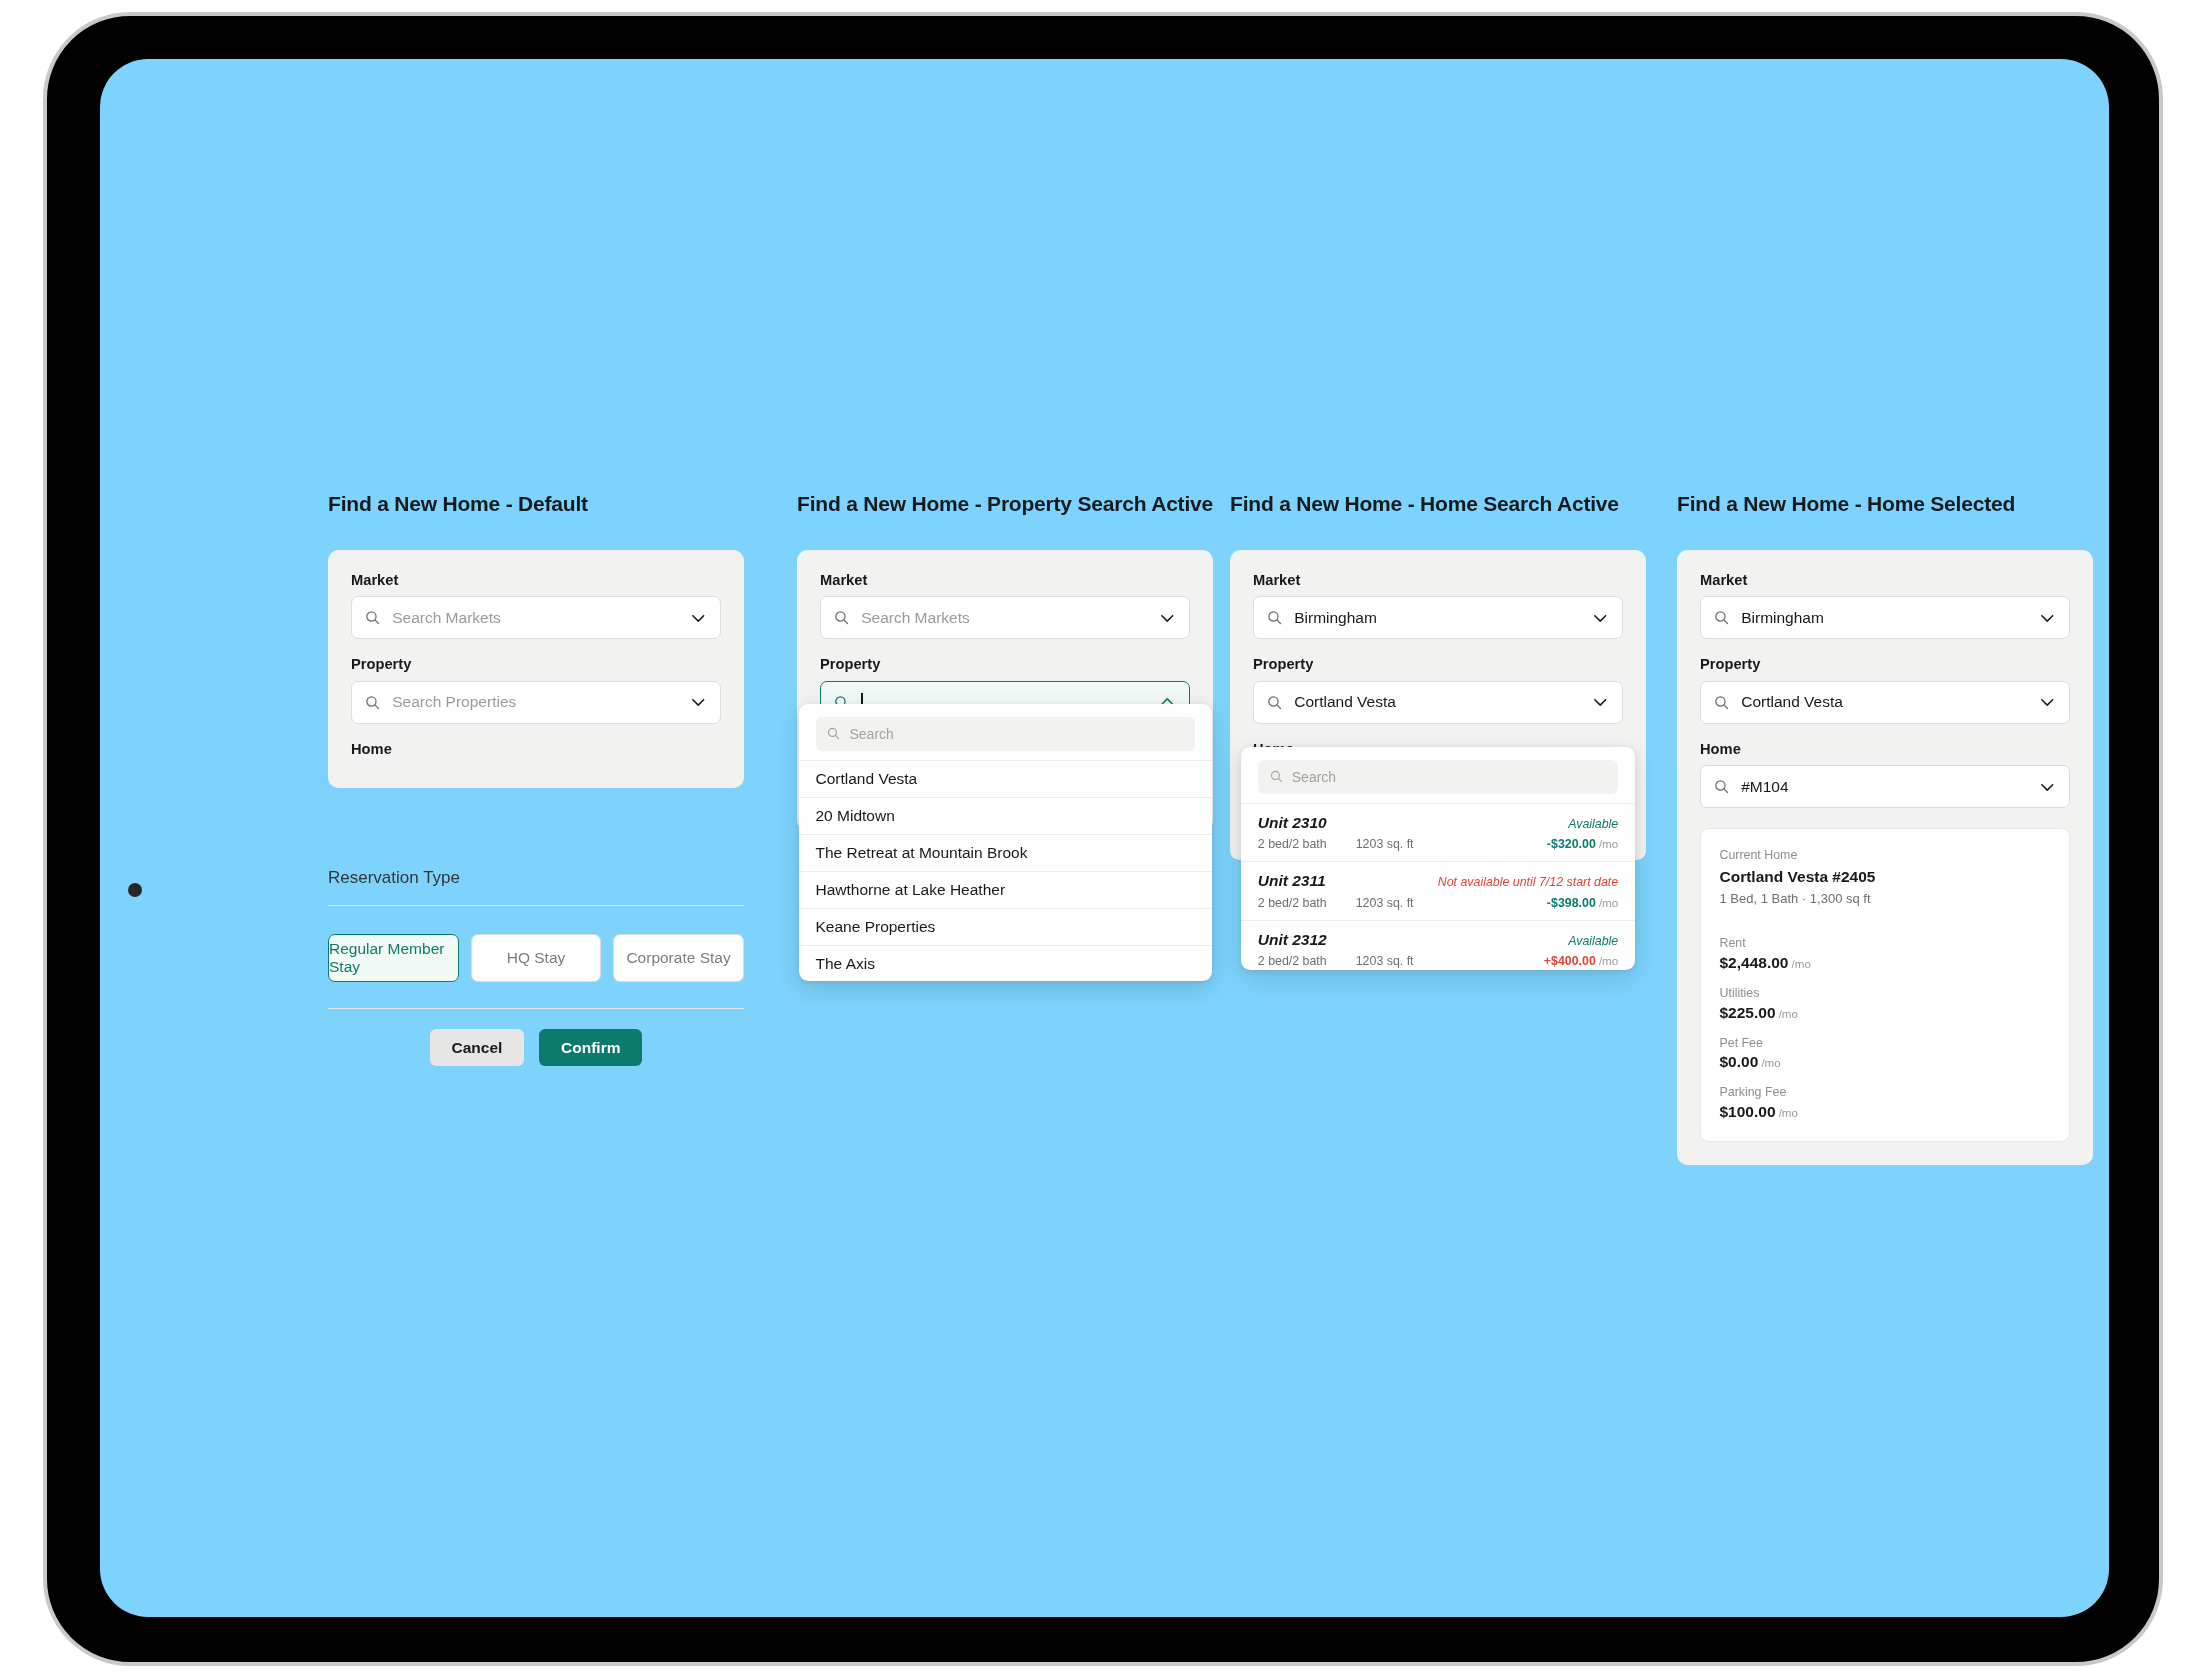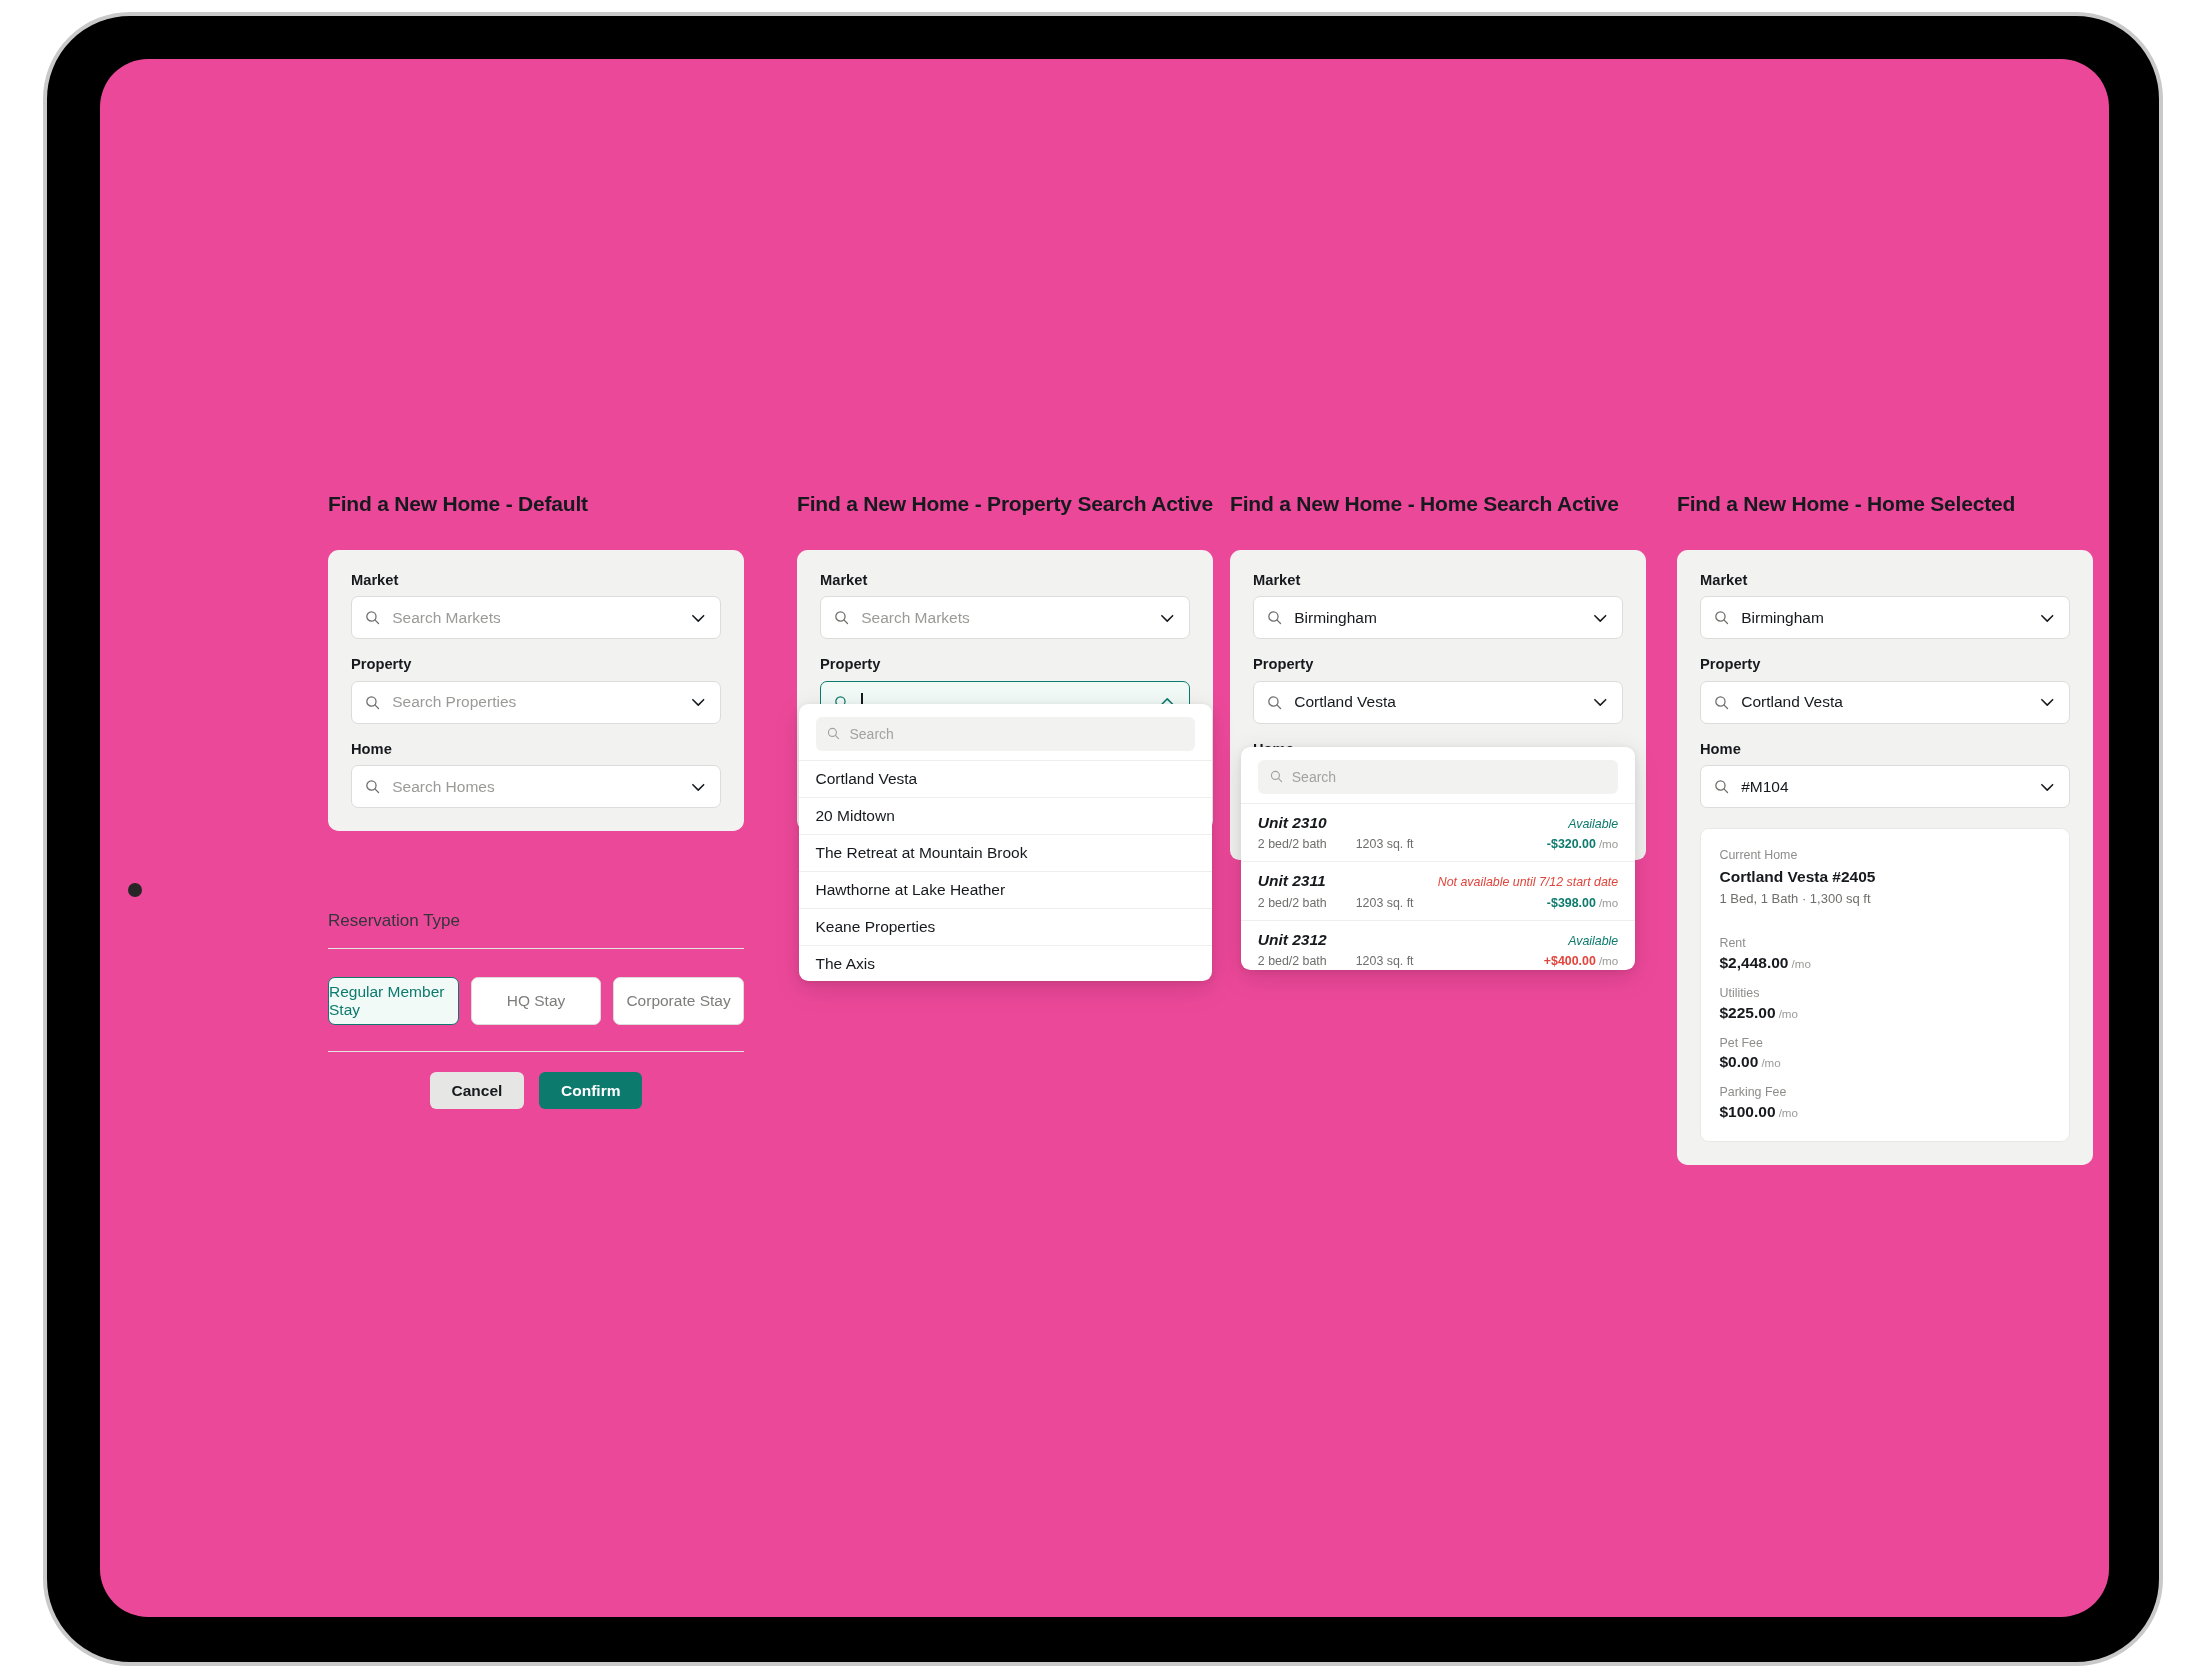--- a/index.html
+++ b/index.html
@@ -18,21 +18,21 @@
     left: 43px; top: 12.4px;
     width: 2120px; height: 1654px;
     background: #000000;
     border: 4.6px solid #c9c9c9;
     border-radius: 87px;
   }
   .tablet-screen {
     position: absolute;
     left: 53px; top: 43px;
     width: 2009px; height: 1558px;
-    background: #ec4899;
+    background: #7dd3fc;
     border-radius: 48px;
     overflow: hidden;
   }
   .camera-dot {
     position: absolute;
     left: 28px; top: 824px;
     width: 14px; height: 14px;
     background: #262626;
     border-radius: 50%;
   }
@@ -316,34 +316,20 @@
               <span class="chev">
                 <svg viewBox="0 0 24 24" fill="none" stroke="#16191d" stroke-width="2" stroke-linecap="round" stroke-linejoin="round">
                     <polyline points="5,9 12,16 19,9"></polyline>
                   </svg>
               </span>
             </div>
           </div>
 
           <div class="field">
             <div class="field-label">Home</div>
-            <div class="input-box">
-              <span class="input-icon">
-                <svg viewBox="0 0 24 24" fill="none" stroke="#6e6e6c" stroke-width="1.8">
-                    <circle cx="10.5" cy="10.5" r="6.5"></circle>
-                    <line x1="15.4" y1="15.4" x2="20.5" y2="20.5" stroke-linecap="round"></line>
-                  </svg>
-              </span>
-              <span class="input-text placeholder">Search Homes</span>
-              <span class="chev">
-                <svg viewBox="0 0 24 24" fill="none" stroke="#16191d" stroke-width="2" stroke-linecap="round" stroke-linejoin="round">
-                    <polyline points="5,9 12,16 19,9"></polyline>
-                  </svg>
-              </span>
-            </div>
           </div>
         </div>
 
         <div class="reservation-section">
           <div class="section-title">Reservation Type</div>
           <div class="divider"></div>
 
           <div class="type-list">
             <div class="type-btn selected">Regular Member Stay</div>
             <div class="type-btn">HQ Stay</div>

